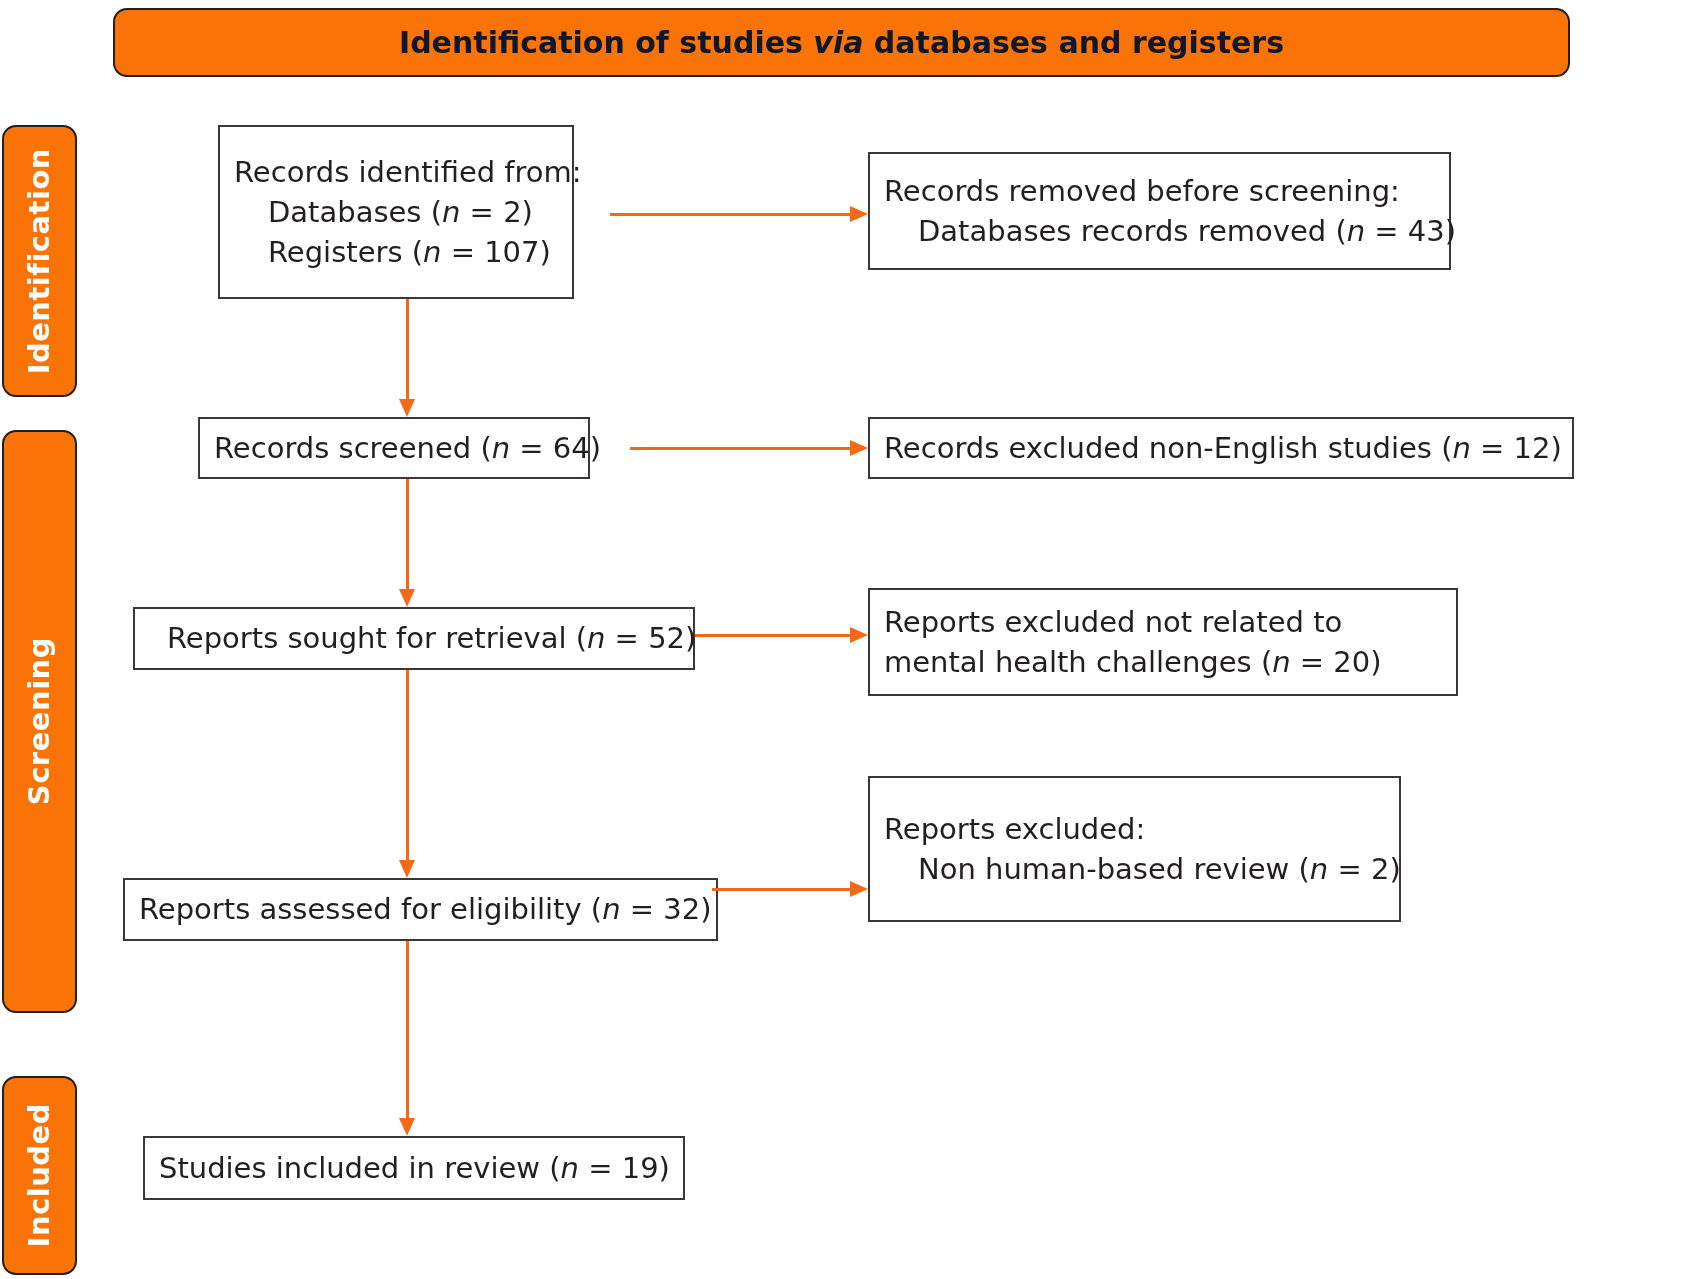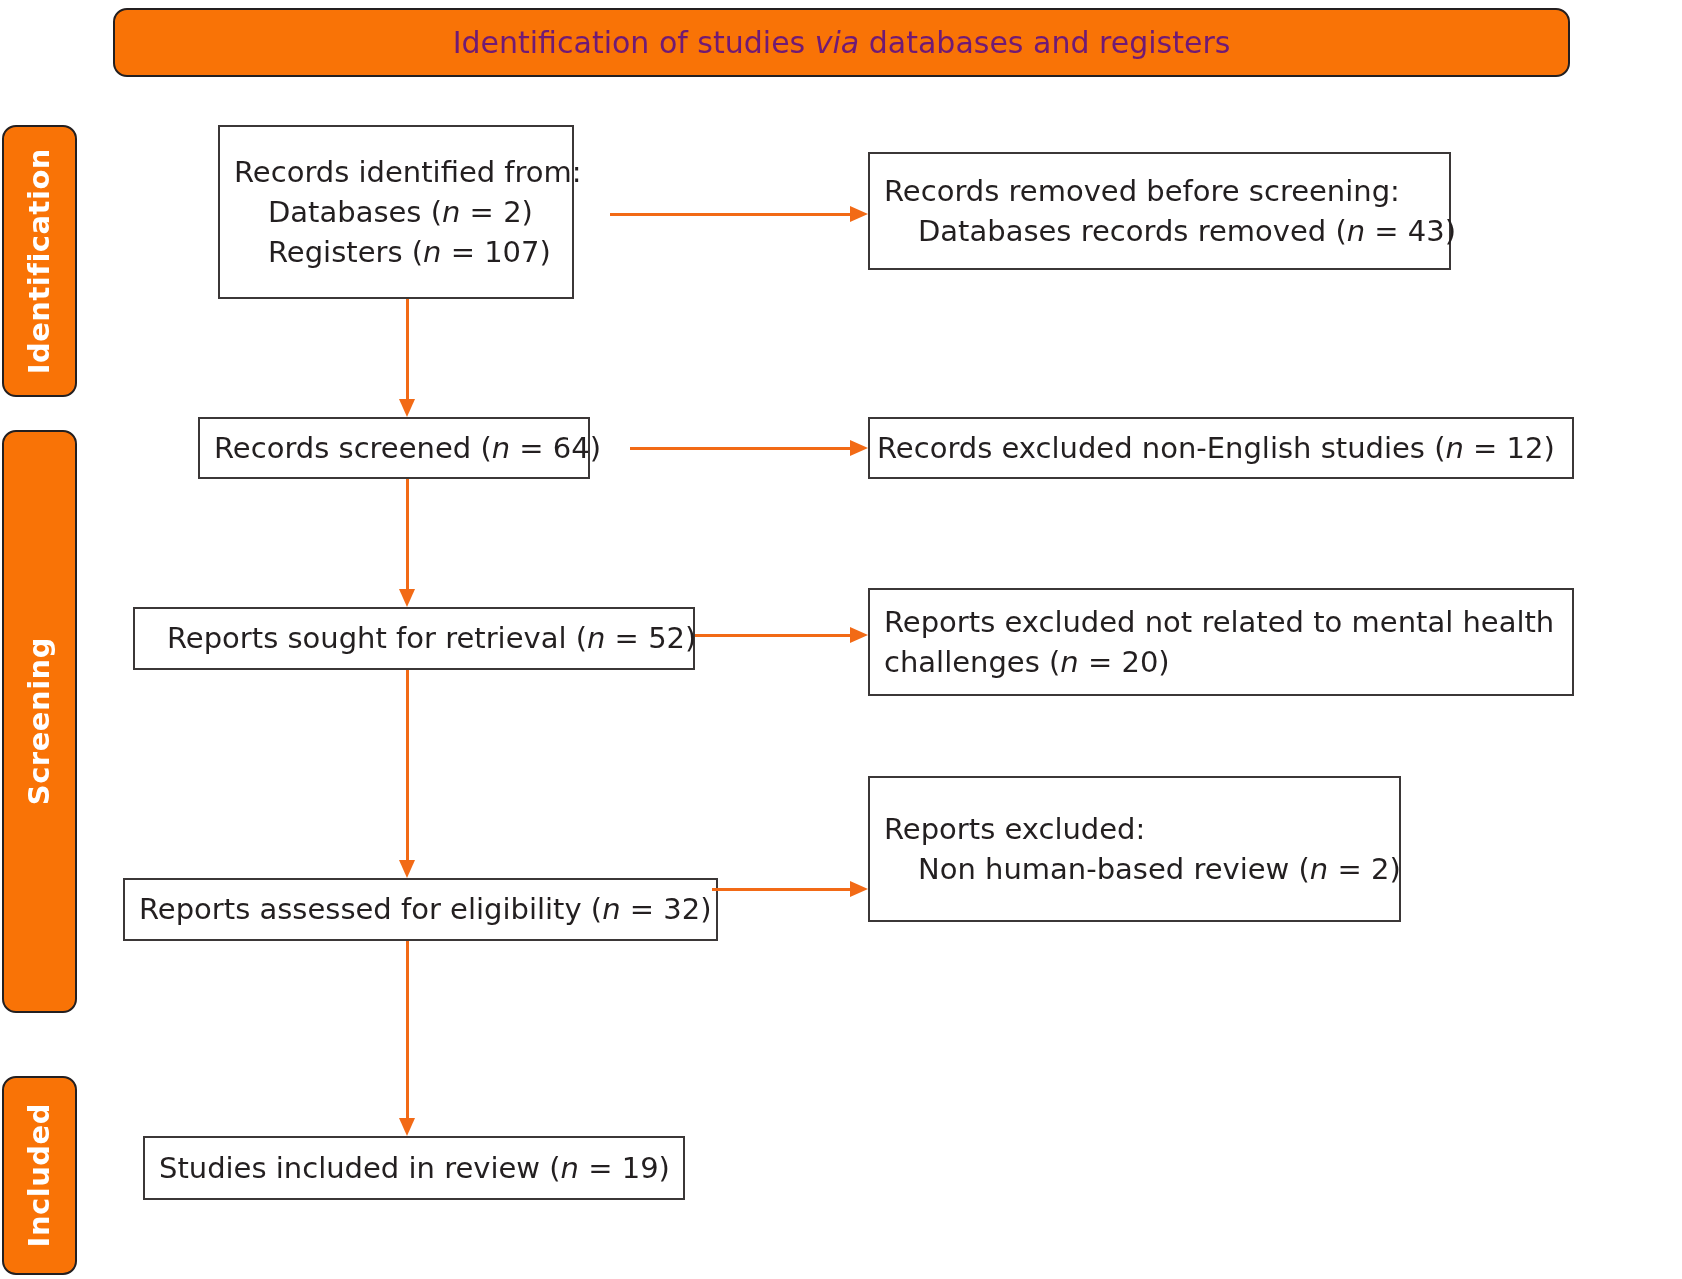--- a/index.html
+++ b/index.html
@@ -46,22 +46,22 @@
     position: absolute;
     background: #f97306;
     border: 2px solid #231f20;
     border-radius: 14px;
     box-sizing: border-box;
     display: flex;
     align-items: center;
     justify-content: center;
   }
   .header-title {
-    color: #701a75;
-    font-weight: normal;
+    color: #0f172a;
+    font-weight: bold;
     font-size: 30px;
     text-align: center;
     line-height: 1.1;
     white-space: nowrap;
   }
   .header-title i { font-style: italic; }
 
   
   .box {
     position: absolute;
@@ -170,21 +170,21 @@
     <div class="shaft" style="height:100px;"></div>
     <div class="head" style="top:100px;"></div>
   </div>
 
   <div class="box" style="left:198px; top:417px; width:392px; height:62px;">
     <div class="line">
       <span>Records screened (</span><i>n</i><span> = 64)</span>
     </div>
   </div>
 
-  <div class="box" style="left:868px; top:417px; width:706px; height:62px;padding-left:7px;">
+  <div class="box" style="left:868px; top:417px; width:706px; height:62px;">
     <div class="line">
       <span>Records excluded non-English studies (</span><i>n</i><span> = 12)</span>
     </div>
   </div>
 
   <div class="arrow-h" style="left:630px; top:447px; width:238px; height:3px;">
     <div class="shaft" style="width:220px;"></div>
     <div class="head" style="left:220px;"></div>
   </div>
 
@@ -192,21 +192,21 @@
     <div class="shaft" style="height:110px;"></div>
     <div class="head" style="top:110px;"></div>
   </div>
 
   <div class="box" style="left:133px; top:607px; width:562px; height:63px;padding-left:32px;">
     <div class="line">
       <span>Reports sought for retrieval (</span><i>n</i><span> = 52)</span>
     </div>
   </div>
 
-  <div class="box" style="left:868px; top:588px; width:706px; height:108px;align-items:center;">
+  <div class="box" style="left:868px; top:588px; width:590px; height:108px;align-items:center;">
     <div class="line wrap">
       <span>Reports excluded not related to mental health challenges (</span><i>n</i><span> = 20)</span>
     </div>
   </div>
 
   <div class="arrow-h" style="left:695px; top:634px; width:173px; height:3px;">
     <div class="shaft" style="width:155px;"></div>
     <div class="head" style="left:155px;"></div>
   </div>
 

